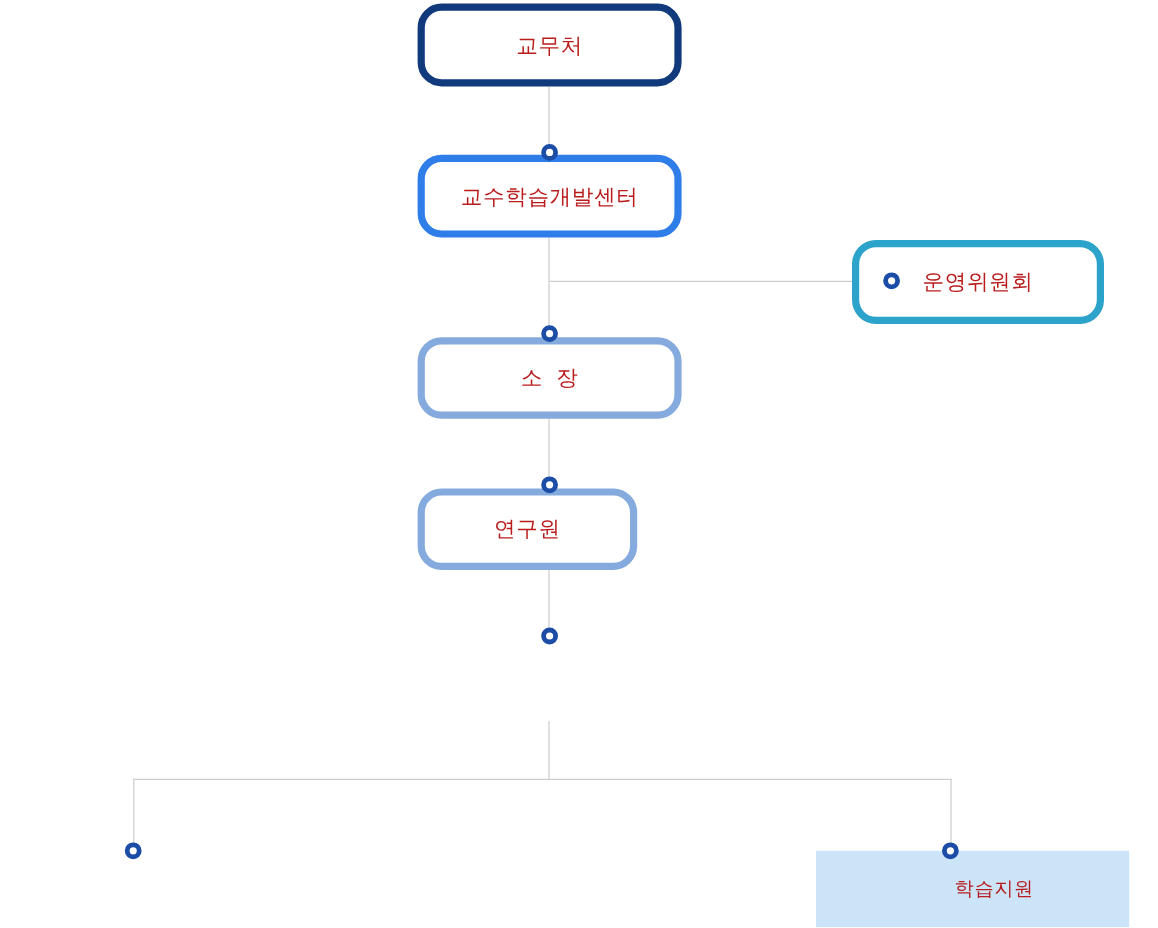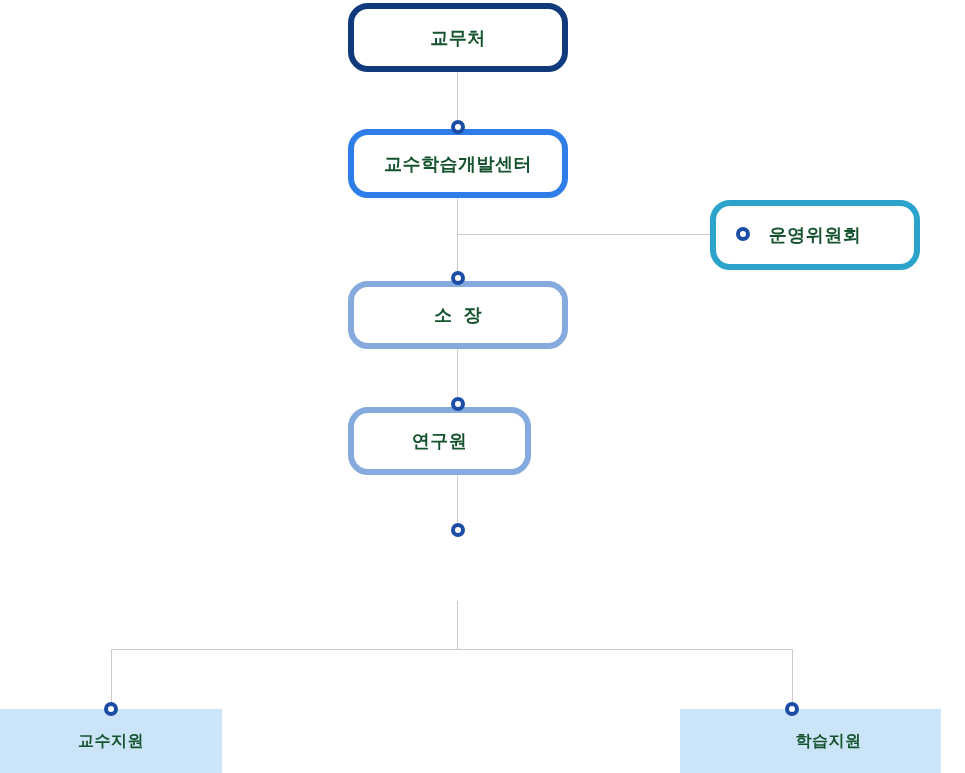--- a/index.html
+++ b/index.html
@@ -38,22 +38,22 @@
     box-sizing: border-box;
     background: #ffffff;
     border-radius: 20px;
     display: flex;
     align-items: center;
     justify-content: center;
     z-index: 2;
   }
   .node-label {
     font-size: 18px;
-    font-weight: 700;
-    color: #14532d;
+    font-weight: 400;
+    color: #b91c1c;
     white-space: pre;
     letter-spacing: 0.5px;
   }
   .navy-outline      { border: 6px solid #113a7d; }
   .blue-outline      { border: 6px solid #2e7de9; }
   .teal-outline      { border: 6px solid #2ba3cb; }
   .lightblue-outline { border: 6px solid #85aadd; }
 
   .node-top        { left: 348px; top: 3px;   width: 220px; height: 69px; }
   .node-ctl        { left: 348px; top: 129px; width: 220px; height: 69px; border-radius: 20px; }
@@ -124,23 +124,20 @@
 
   <div class="node node-director lightblue-outline">
     <span class="node-label">소  장</span>
   </div>
 
   <div class="node node-researcher lightblue-outline">
     <span class="node-label">연구원</span>
   </div>
 
 
-  <div class="leaf leaf-left">
-    <span class="node-label">교수지원</span>
-  </div>
 
   <div class="leaf leaf-right">
     <span class="node-label">학습지원</span>
   </div>
 
   <div class="dot d-1"></div>
   <div class="dot d-2"></div>
   <div class="dot d-3"></div>
   <div class="dot d-4"></div>
   <div class="dot d-5"></div>

